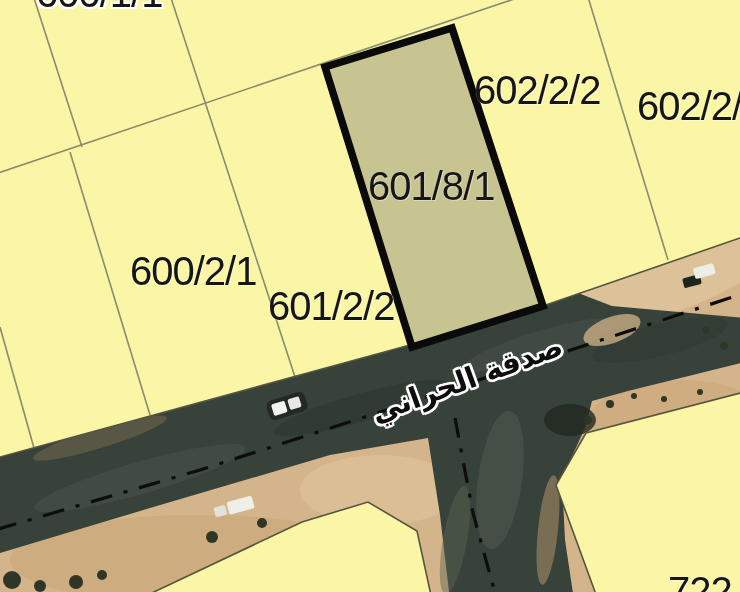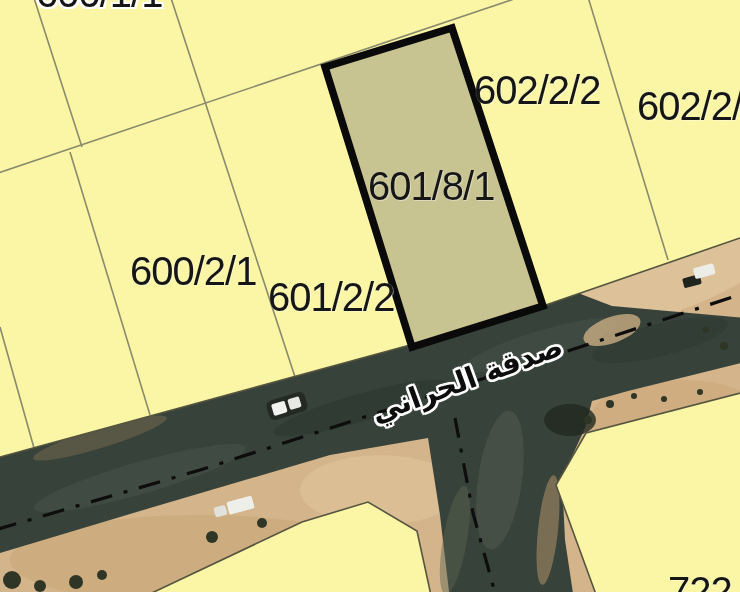--- a/index.html
+++ b/index.html
@@ -128,18 +128,18 @@
   <div class="lbl halo-strong" style="left:36px;top:-27px;">600/1/1</div>
 
   <div class="lbl" style="left:474px;top:70px;">602/2/2</div>
 
   <div class="lbl" style="left:637px;top:86px;">602/2/</div>
 
   <div class="lbl" style="left:368px;top:166px;">601/8/1</div>
 
   <div class="lbl" style="left:130px;top:251px;">600/2/1</div>
 
-  <div class="lbl" style="left:268px;top:277px;">601/2/2</div>
+  <div class="lbl" style="left:268px;top:286px;">601/2/2</div>
 
   <div class="lbl" style="left:668px;top:571px;">722</div>
 
   <div class="street">صدقة الحراني</div>
 </div>
 
 </body></html>

